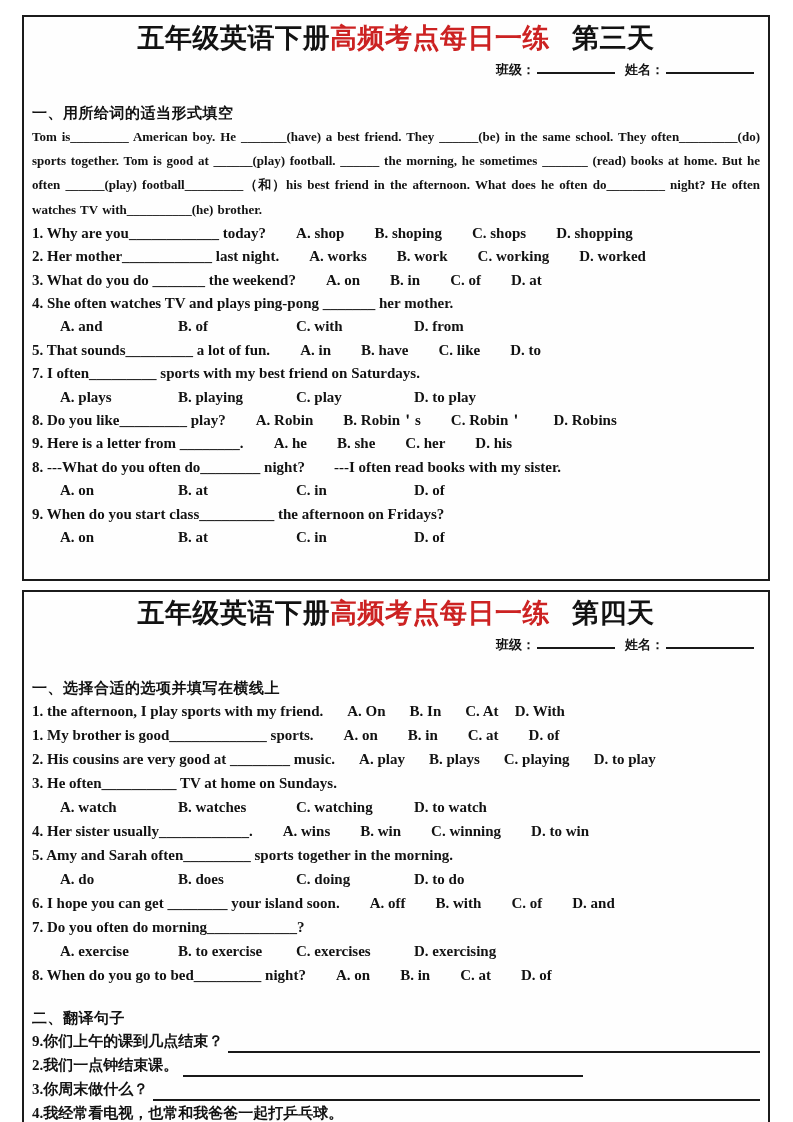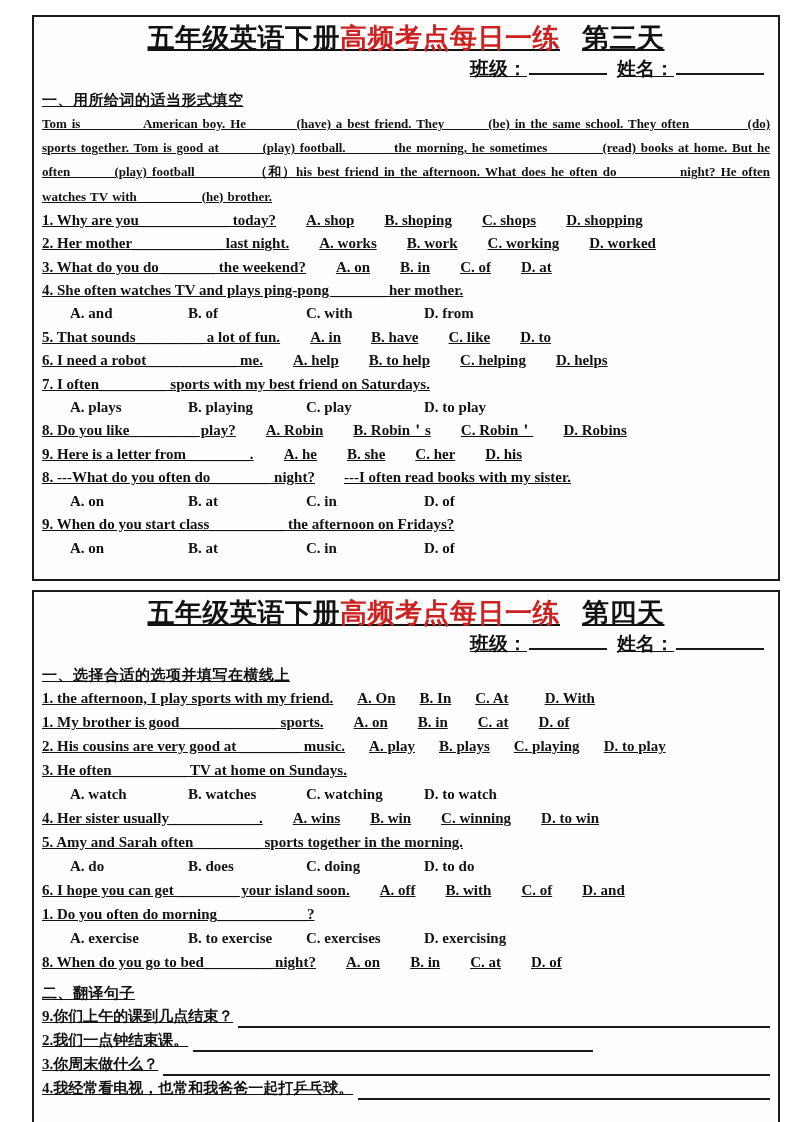--- a/index.html
+++ b/index.html
@@ -2,48 +2,47 @@
 <html><head>
 <meta charset="utf-8">
 <style>
   html,body{margin:0;padding:0;}
   body{
     width:793px;height:1122px;background:#ffffff;position:relative;
     font-family:"Liberation Serif","DejaVu Serif",serif;color:#121212;
     -webkit-font-smoothing:antialiased;
   }
   .sheet{
-    position:absolute;left:32px;width:748px;box-sizing:border-box;
+    position:absolute;left:22px;width:748px;box-sizing:border-box;
     border:2px solid #1b1b1b;background:#fefefe;padding:4px 8px 2px 8px;
     overflow:hidden;
-    text-decoration:underline;
   }
   #sheet-day3{top:15px;height:566px;}
   #sheet-day4{top:590px;height:591px;}
 
   .title-row{
     text-align:center;font-size:27px;font-weight:bold;line-height:34px;
     white-space:nowrap;letter-spacing:.5px;
   }
   .title-day{margin-left:22px;}
 
   .id-row{
-    text-align:right;font-size:19px;font-weight:bold;line-height:24px;
+    text-align:right;font-size:13px;font-weight:bold;line-height:24px;
     padding-right:4px;margin-top:2px;white-space:nowrap;
   }
   .id-blank{
     display:inline-block;border-bottom:2px solid #191919;height:15px;
     vertical-align:baseline;margin:0 2px;
   }
   .id-blank.class{width:78px;}
   .id-blank.name{width:88px;}
   .name-label{margin-left:8px;}
 
   .sec-heading{
-    font-size:15px;font-weight:bold;line-height:22px;margin-top:8px;
+    font-size:15px;font-weight:bold;line-height:22px;margin-top:20px;
     letter-spacing:.5px;
   }
 
   .para{
     margin:1px 0 0 0;font-size:13px;font-weight:bold;line-height:24.2px;
     text-align:justify;word-spacing:1px;
   }
 
   .q-line{
     font-size:15px;font-weight:bold;white-space:nowrap;
@@ -78,51 +77,50 @@
   </div>
   <div class="sec-heading">一、用所给词的适当形式填空</div>
   <p class="para">Tom is_________ American boy. He _______(have) a best friend. They ______(be) in the same school. They often_________(do) sports together. Tom is good at ______(play) football. ______ the morning, he sometimes _______ (read) books at home. But he often ______(play) football_________（和）his best friend in the afternoon. What does he often do_________ night? He often watches TV with__________(he) brother.</p>
   <div id="day3-lines">
       <div class="q-line"><span>1. Why are you____________ today?</span><span class="opt">A. shop</span><span class="opt">B. shoping</span><span class="opt">C. shops</span><span class="opt">D. shopping</span></div>
       <div class="q-line"><span>2. Her mother____________ last night.</span><span class="opt">A. works</span><span class="opt">B. work</span><span class="opt">C. working</span><span class="opt">D. worked</span></div>
       <div class="q-line"><span>3. What do you do _______ the weekend?</span><span class="opt">A. on</span><span class="opt">B. in</span><span class="opt">C. of</span><span class="opt">D. at</span></div>
       <div class="q-line"><span>4. She often watches TV and plays ping-pong _______ her mother.</span></div>
       <div class="q-line opts-only"><span class="opt">A. and</span><span class="opt">B. of</span><span class="opt">C. with</span><span class="opt">D. from</span></div>
       <div class="q-line"><span>5. That sounds_________ a lot of fun.</span><span class="opt">A. in</span><span class="opt">B. have</span><span class="opt">C. like</span><span class="opt">D. to</span></div>
-      <div class="q-line"><span>6. I need a robot____________ me.</span><span class="opt">A. help</span><span class="opt">B. to help</span><span class="opt">C. helping</span><span class="opt">D. helps</span></div>
       <div class="q-line"><span>7. I often_________ sports with my best friend on Saturdays.</span></div>
       <div class="q-line opts-only"><span class="opt">A. plays</span><span class="opt">B. playing</span><span class="opt">C. play</span><span class="opt">D. to play</span></div>
       <div class="q-line"><span>8. Do you like_________ play?</span><span class="opt">A. Robin</span><span class="opt">B. Robin＇s</span><span class="opt">C. Robin＇</span><span class="opt">D. Robins</span></div>
       <div class="q-line"><span>9. Here is a letter from ________.</span><span class="opt">A. he</span><span class="opt">B. she</span><span class="opt">C. her</span><span class="opt">D. his</span></div>
       <div class="q-line"><span>8. ---What do you often do________ night?</span><span class="q-suffix">---I often read books with my sister.</span></div>
       <div class="q-line opts-only"><span class="opt">A. on</span><span class="opt">B. at</span><span class="opt">C. in</span><span class="opt">D. of</span></div>
       <div class="q-line"><span>9. When do you start class__________ the afternoon on Fridays?</span></div>
       <div class="q-line opts-only"><span class="opt">A. on</span><span class="opt">B. at</span><span class="opt">C. in</span><span class="opt">D. of</span></div>
     </div>
 </div>
 
 <div class="sheet" id="sheet-day4">
   <div class="title-row">
     <span>五年级英语下册</span><span class="title-red" style="color: rgb(204, 34, 34);">高频考点每日一练</span><span class="title-day">第四天</span>
   </div>
   <div class="id-row">
     <span>班级：</span><span class="id-blank class"></span><span class="name-label">姓名：</span><span class="id-blank name"></span>
   </div>
   <div class="sec-heading">一、选择合适的选项并填写在横线上</div>
   <div id="day4-lines">
-      <div class="q-line"><span>1. the afternoon, I play sports with my friend.</span><span class="opt" style="margin-left: 24px;">A. On</span><span class="opt" style="margin-left: 24px;">B. In</span><span class="opt" style="margin-left: 24px;">C. At</span><span class="opt" style="margin-left: 36px;">D. With</span></div>
+      <div class="q-line"><span>1. the afternoon, I play sports with my friend.</span><span class="opt" style="margin-left: 24px;">A. On</span><span class="opt" style="margin-left: 24px;">B. In</span><span class="opt" style="margin-left: 24px;">C. At</span><span class="opt" style="margin-left: 16px;">D. With</span></div>
       <div class="q-line"><span>1. My brother is good_____________ sports.</span><span class="opt">A. on</span><span class="opt">B. in</span><span class="opt">C. at</span><span class="opt">D. of</span></div>
       <div class="q-line"><span>2. His cousins are very good at ________ music.</span><span class="opt" style="margin-left: 24px; margin-top: 7px;">A. play</span><span class="opt" style="margin-left: 24px;">B. plays</span><span class="opt" style="margin-left: 24px;">C. playing</span><span class="opt" style="margin-left: 24px;">D. to play</span></div>
       <div class="q-line"><span>3. He often__________ TV at home on Sundays.</span></div>
       <div class="q-line opts-only"><span class="opt">A. watch</span><span class="opt">B. watches</span><span class="opt">C. watching</span><span class="opt">D. to watch</span></div>
       <div class="q-line"><span>4. Her sister usually____________.</span><span class="opt">A. wins</span><span class="opt">B. win</span><span class="opt">C. winning</span><span class="opt">D. to win</span></div>
       <div class="q-line"><span>5. Amy and Sarah often_________ sports together in the morning.</span></div>
       <div class="q-line opts-only"><span class="opt">A. do</span><span class="opt">B. does</span><span class="opt">C. doing</span><span class="opt">D. to do</span></div>
       <div class="q-line"><span>6. I hope you can get ________ your island soon.</span><span class="opt">A. off</span><span class="opt">B. with</span><span class="opt">C. of</span><span class="opt">D. and</span></div>
-      <div class="q-line"><span>1. Do you often do morning____________?</span></div>
+      <div class="q-line"><span>7. Do you often do morning____________?</span></div>
       <div class="q-line opts-only"><span class="opt">A. exercise</span><span class="opt">B. to exercise</span><span class="opt">C. exercises</span><span class="opt">D. exercising</span></div>
       <div class="q-line"><span>8. When do you go to bed_________ night?</span><span class="opt">A. on</span><span class="opt">B. in</span><span class="opt">C. at</span><span class="opt">D. of</span></div>
     </div>
   <div class="sec-heading">二、翻译句子</div>
   <div id="day4-translations">
       <div class="t-line">
         <span class="t-text">9.你们上午的课到几点结束？</span>
         <span class="t-blank"></span>
       </div>
       <div class="t-line">

